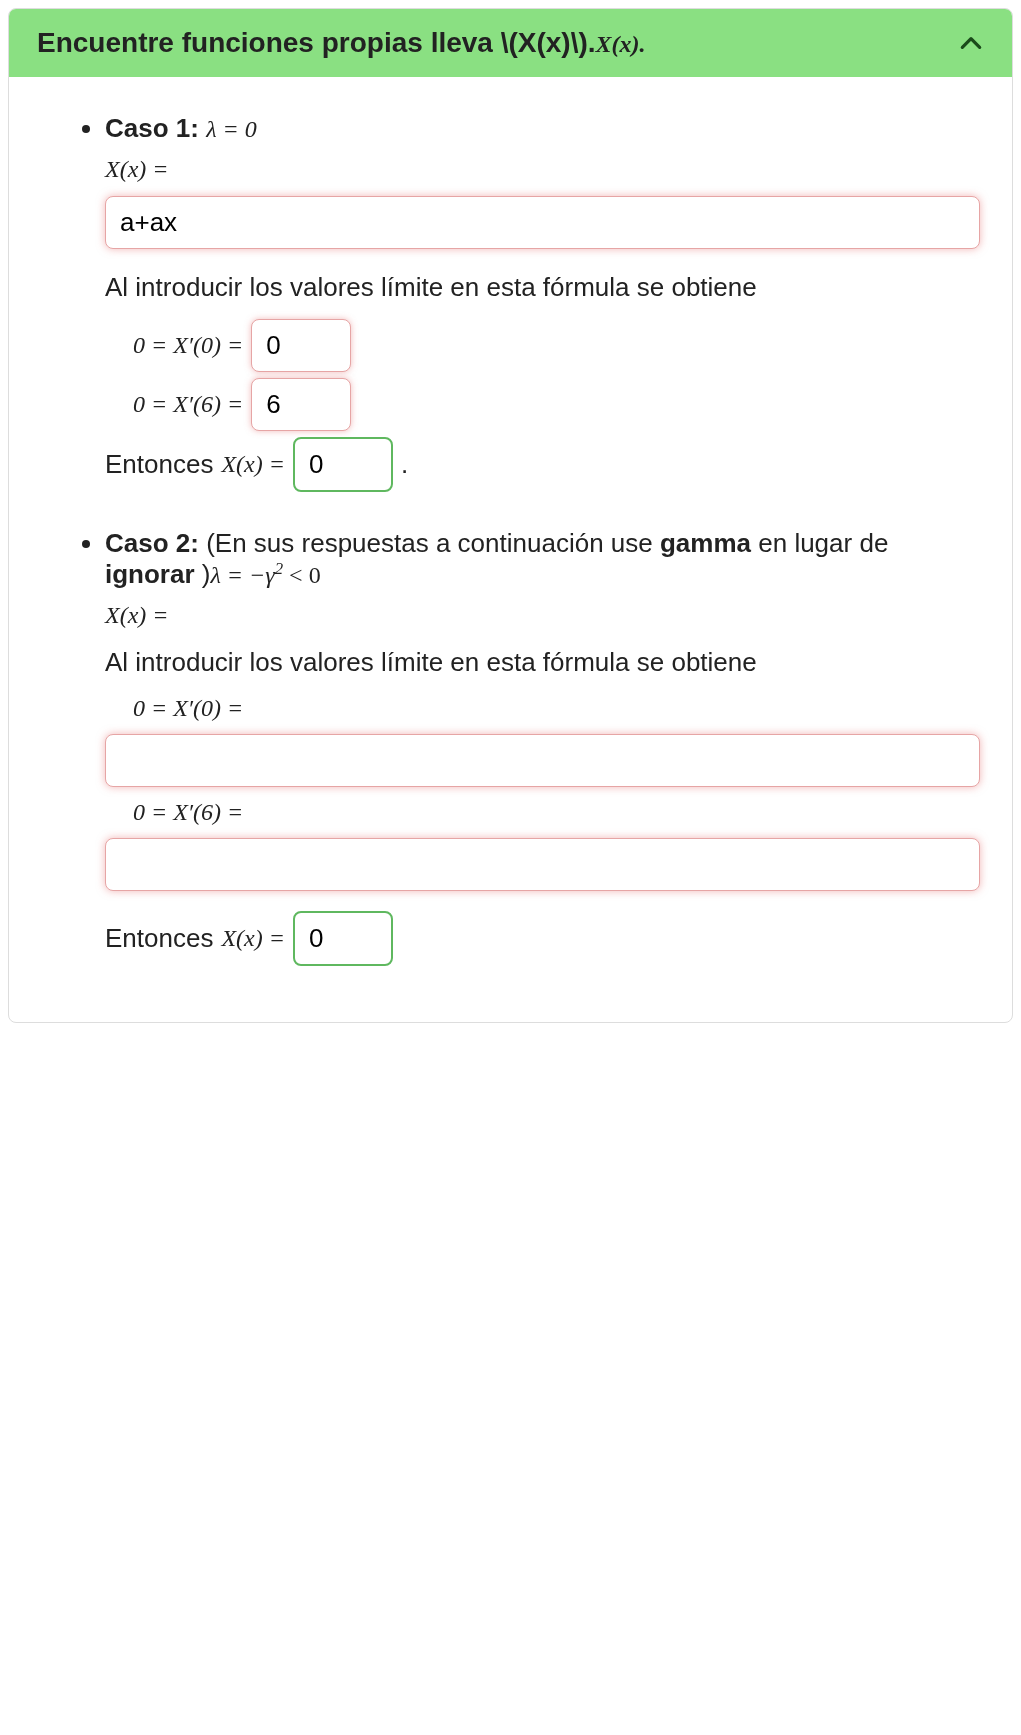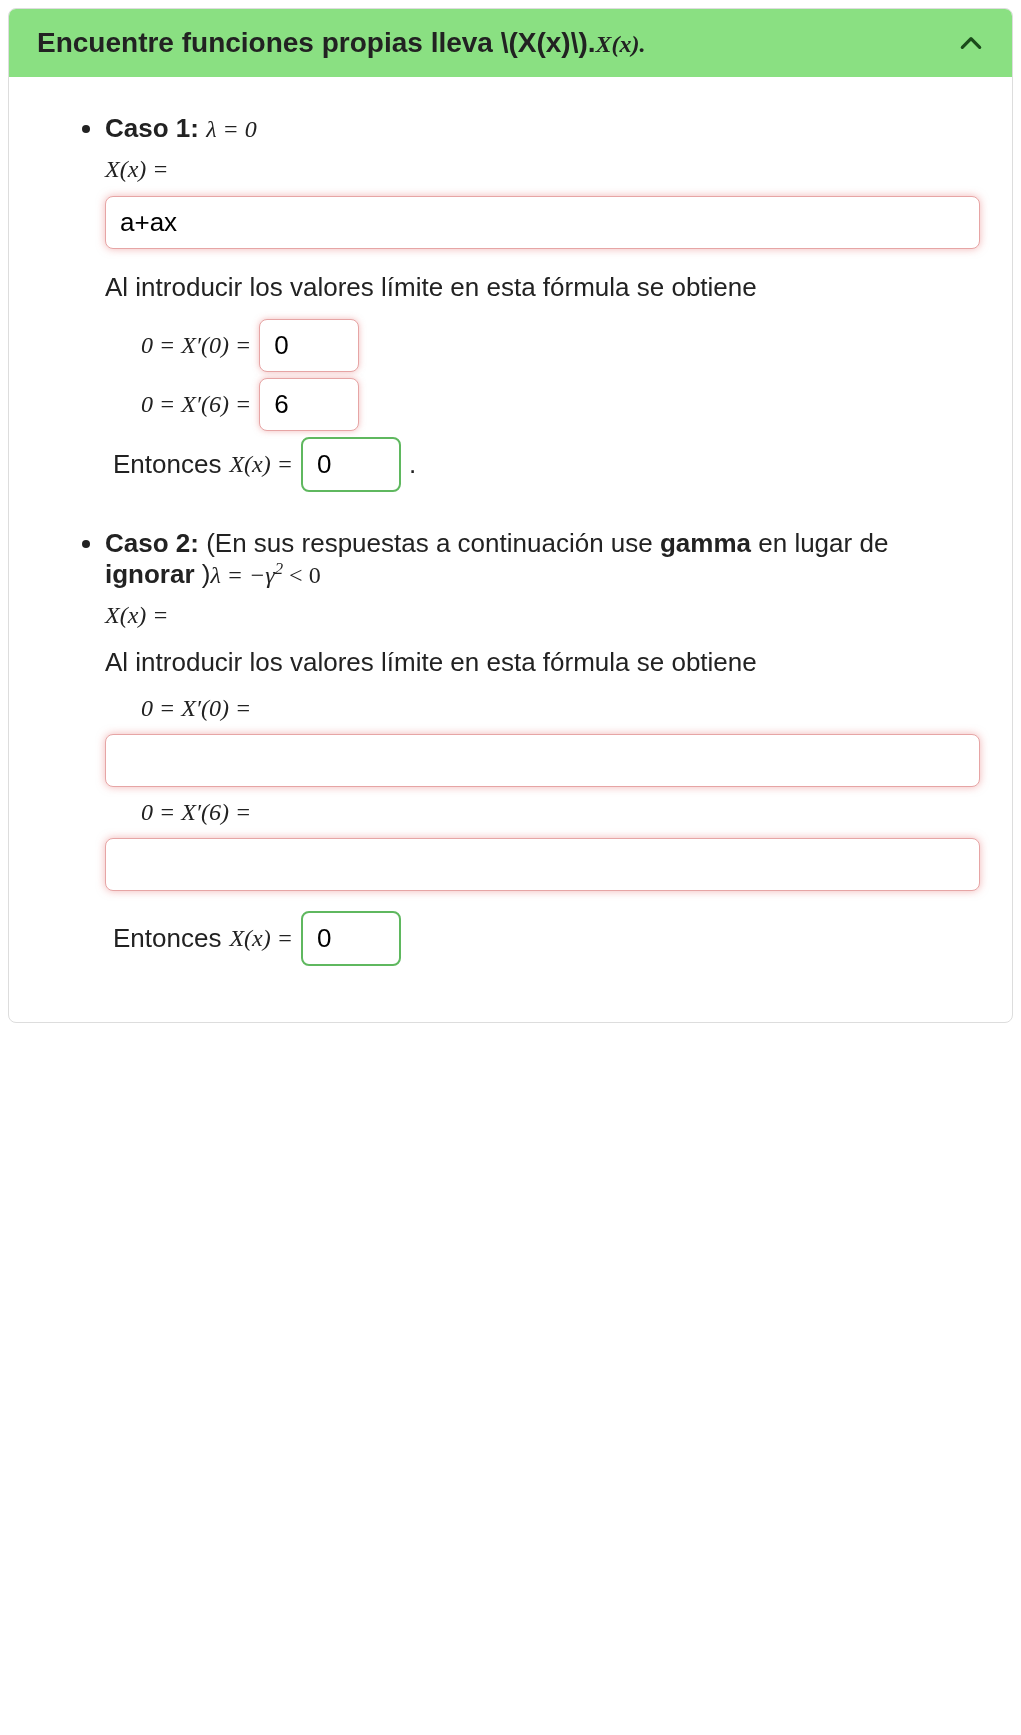--- a/index.html
+++ b/index.html
@@ -82,21 +82,21 @@
   }
   input.small-green {
     width: 100px;
     border: 2px solid #5fb85f;
     text-align: left;
   }
   .eqrow {
     display: flex;
     align-items: center;
     gap: 8px;
-    margin: 6px 8px;
+    margin: 6px 0;
     padding-left: 28px;
   }
   .eqrow-nopad { padding-left: 0; }
   .para { margin: 14px 0; line-height: 1.4; }
 </style>
 </head>
 <body>
 
 <div class="outer">
   <div class="header">

